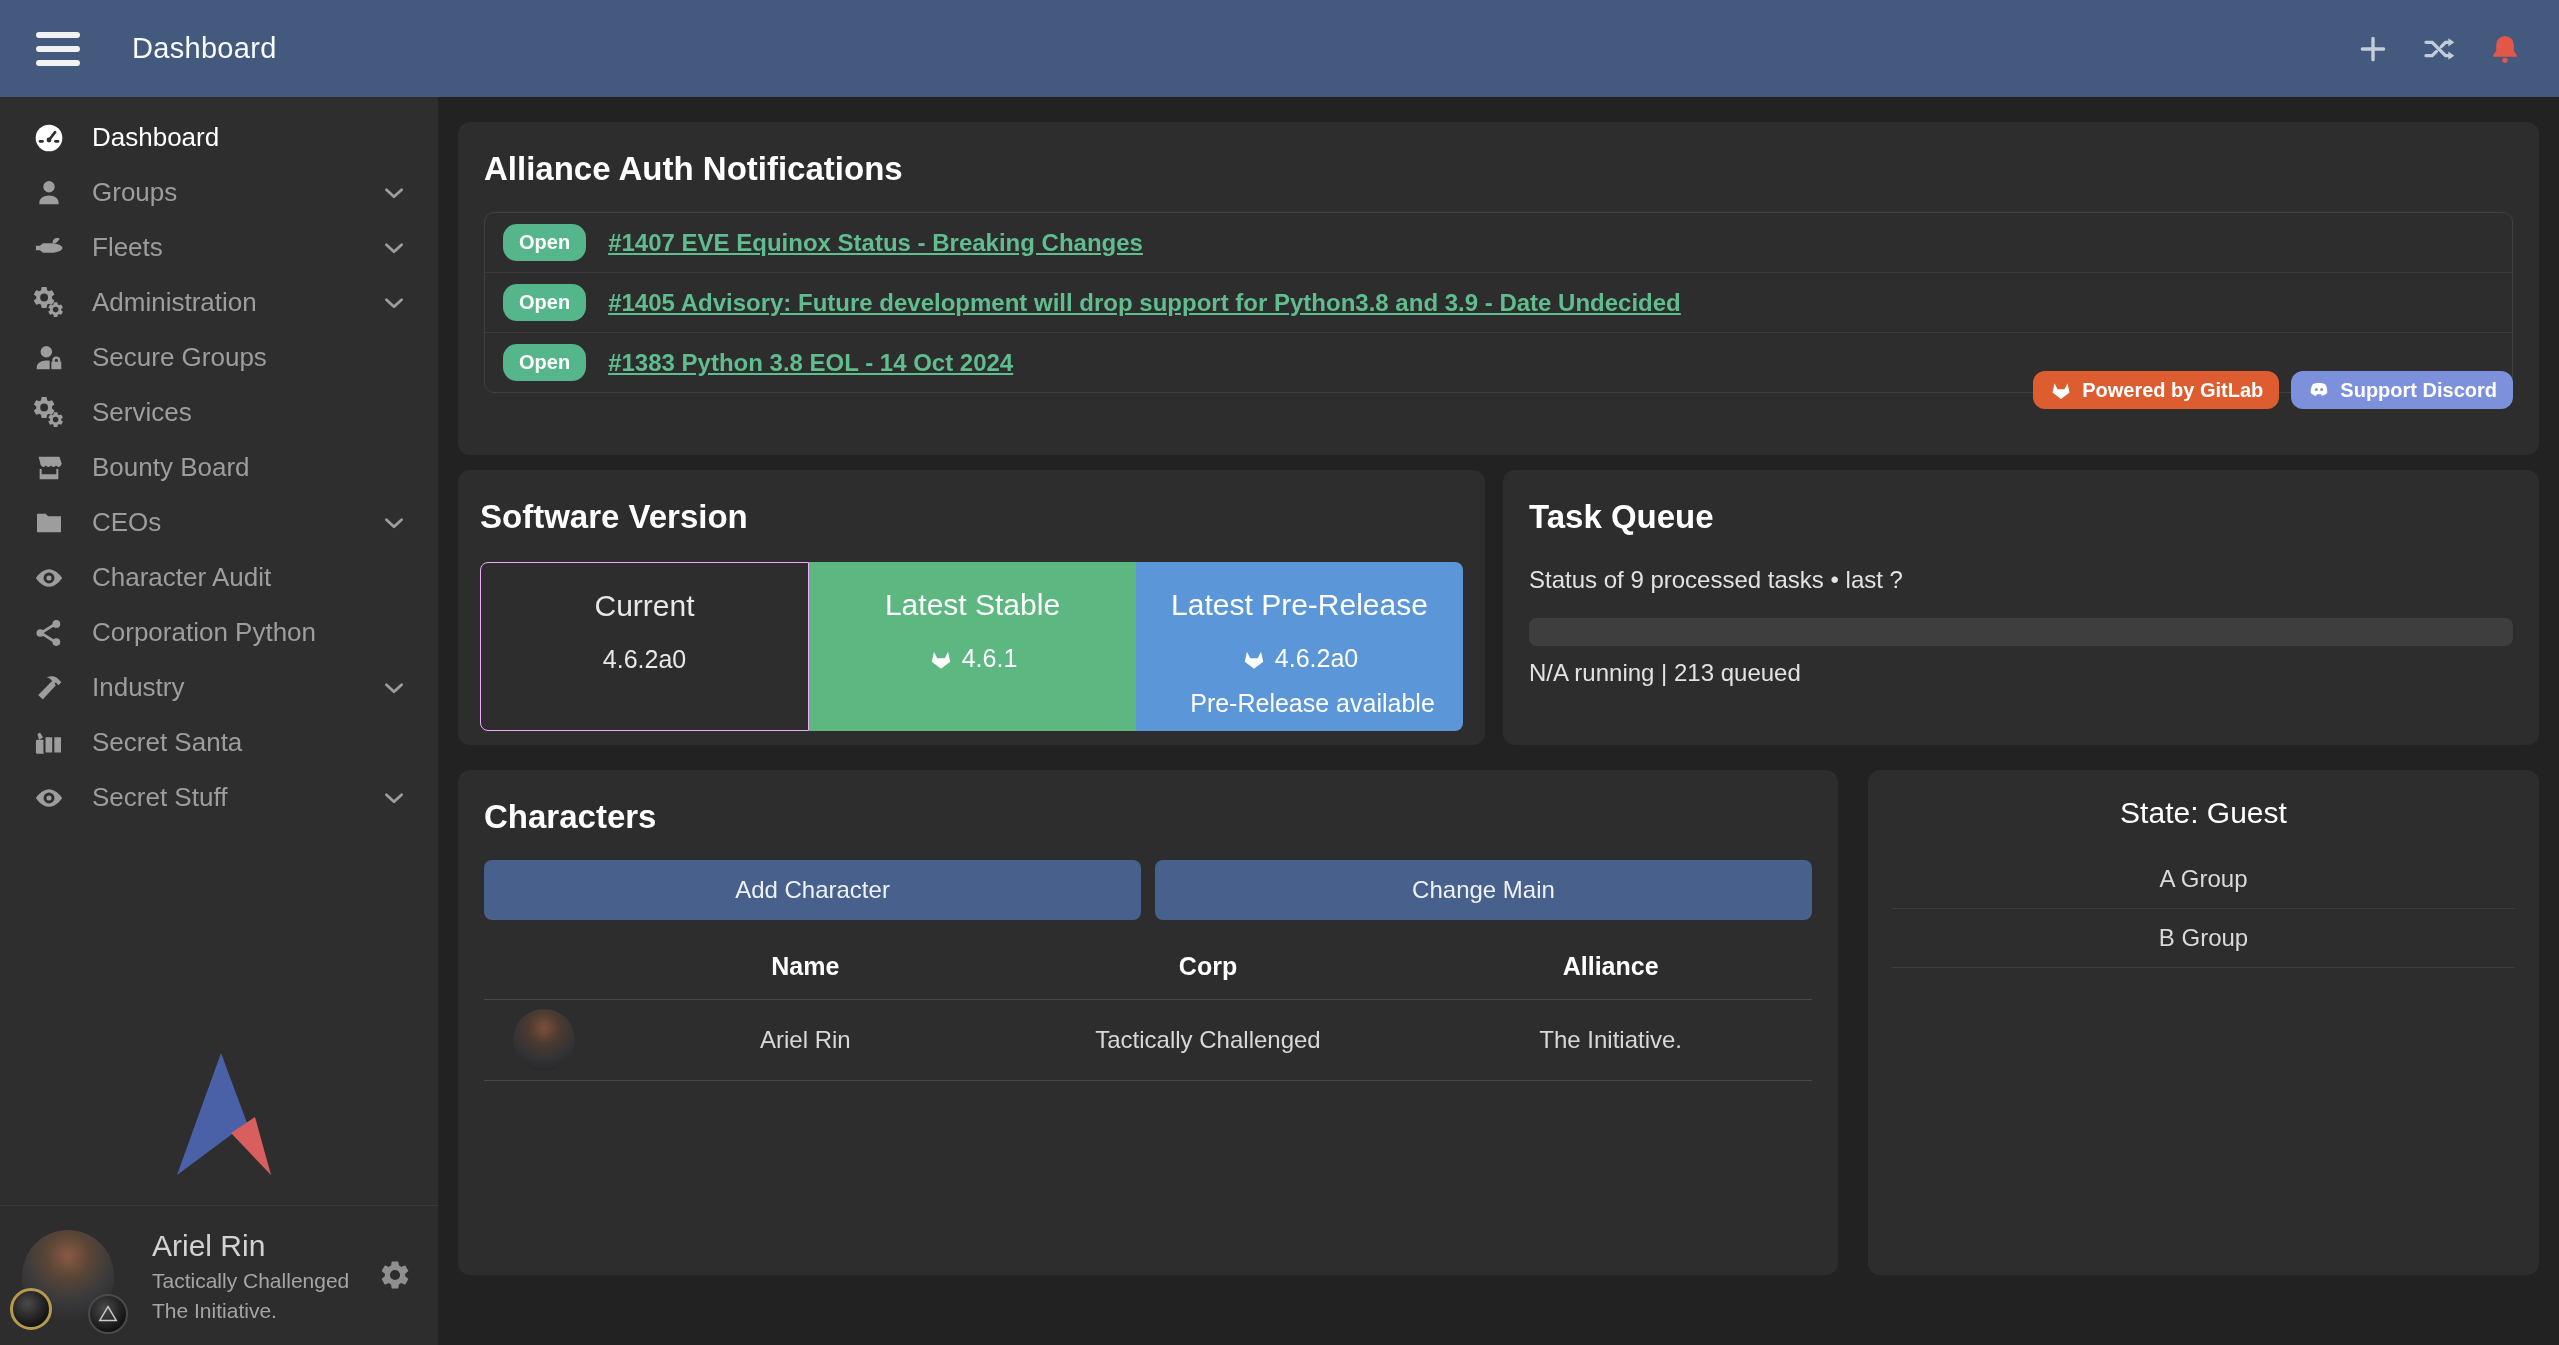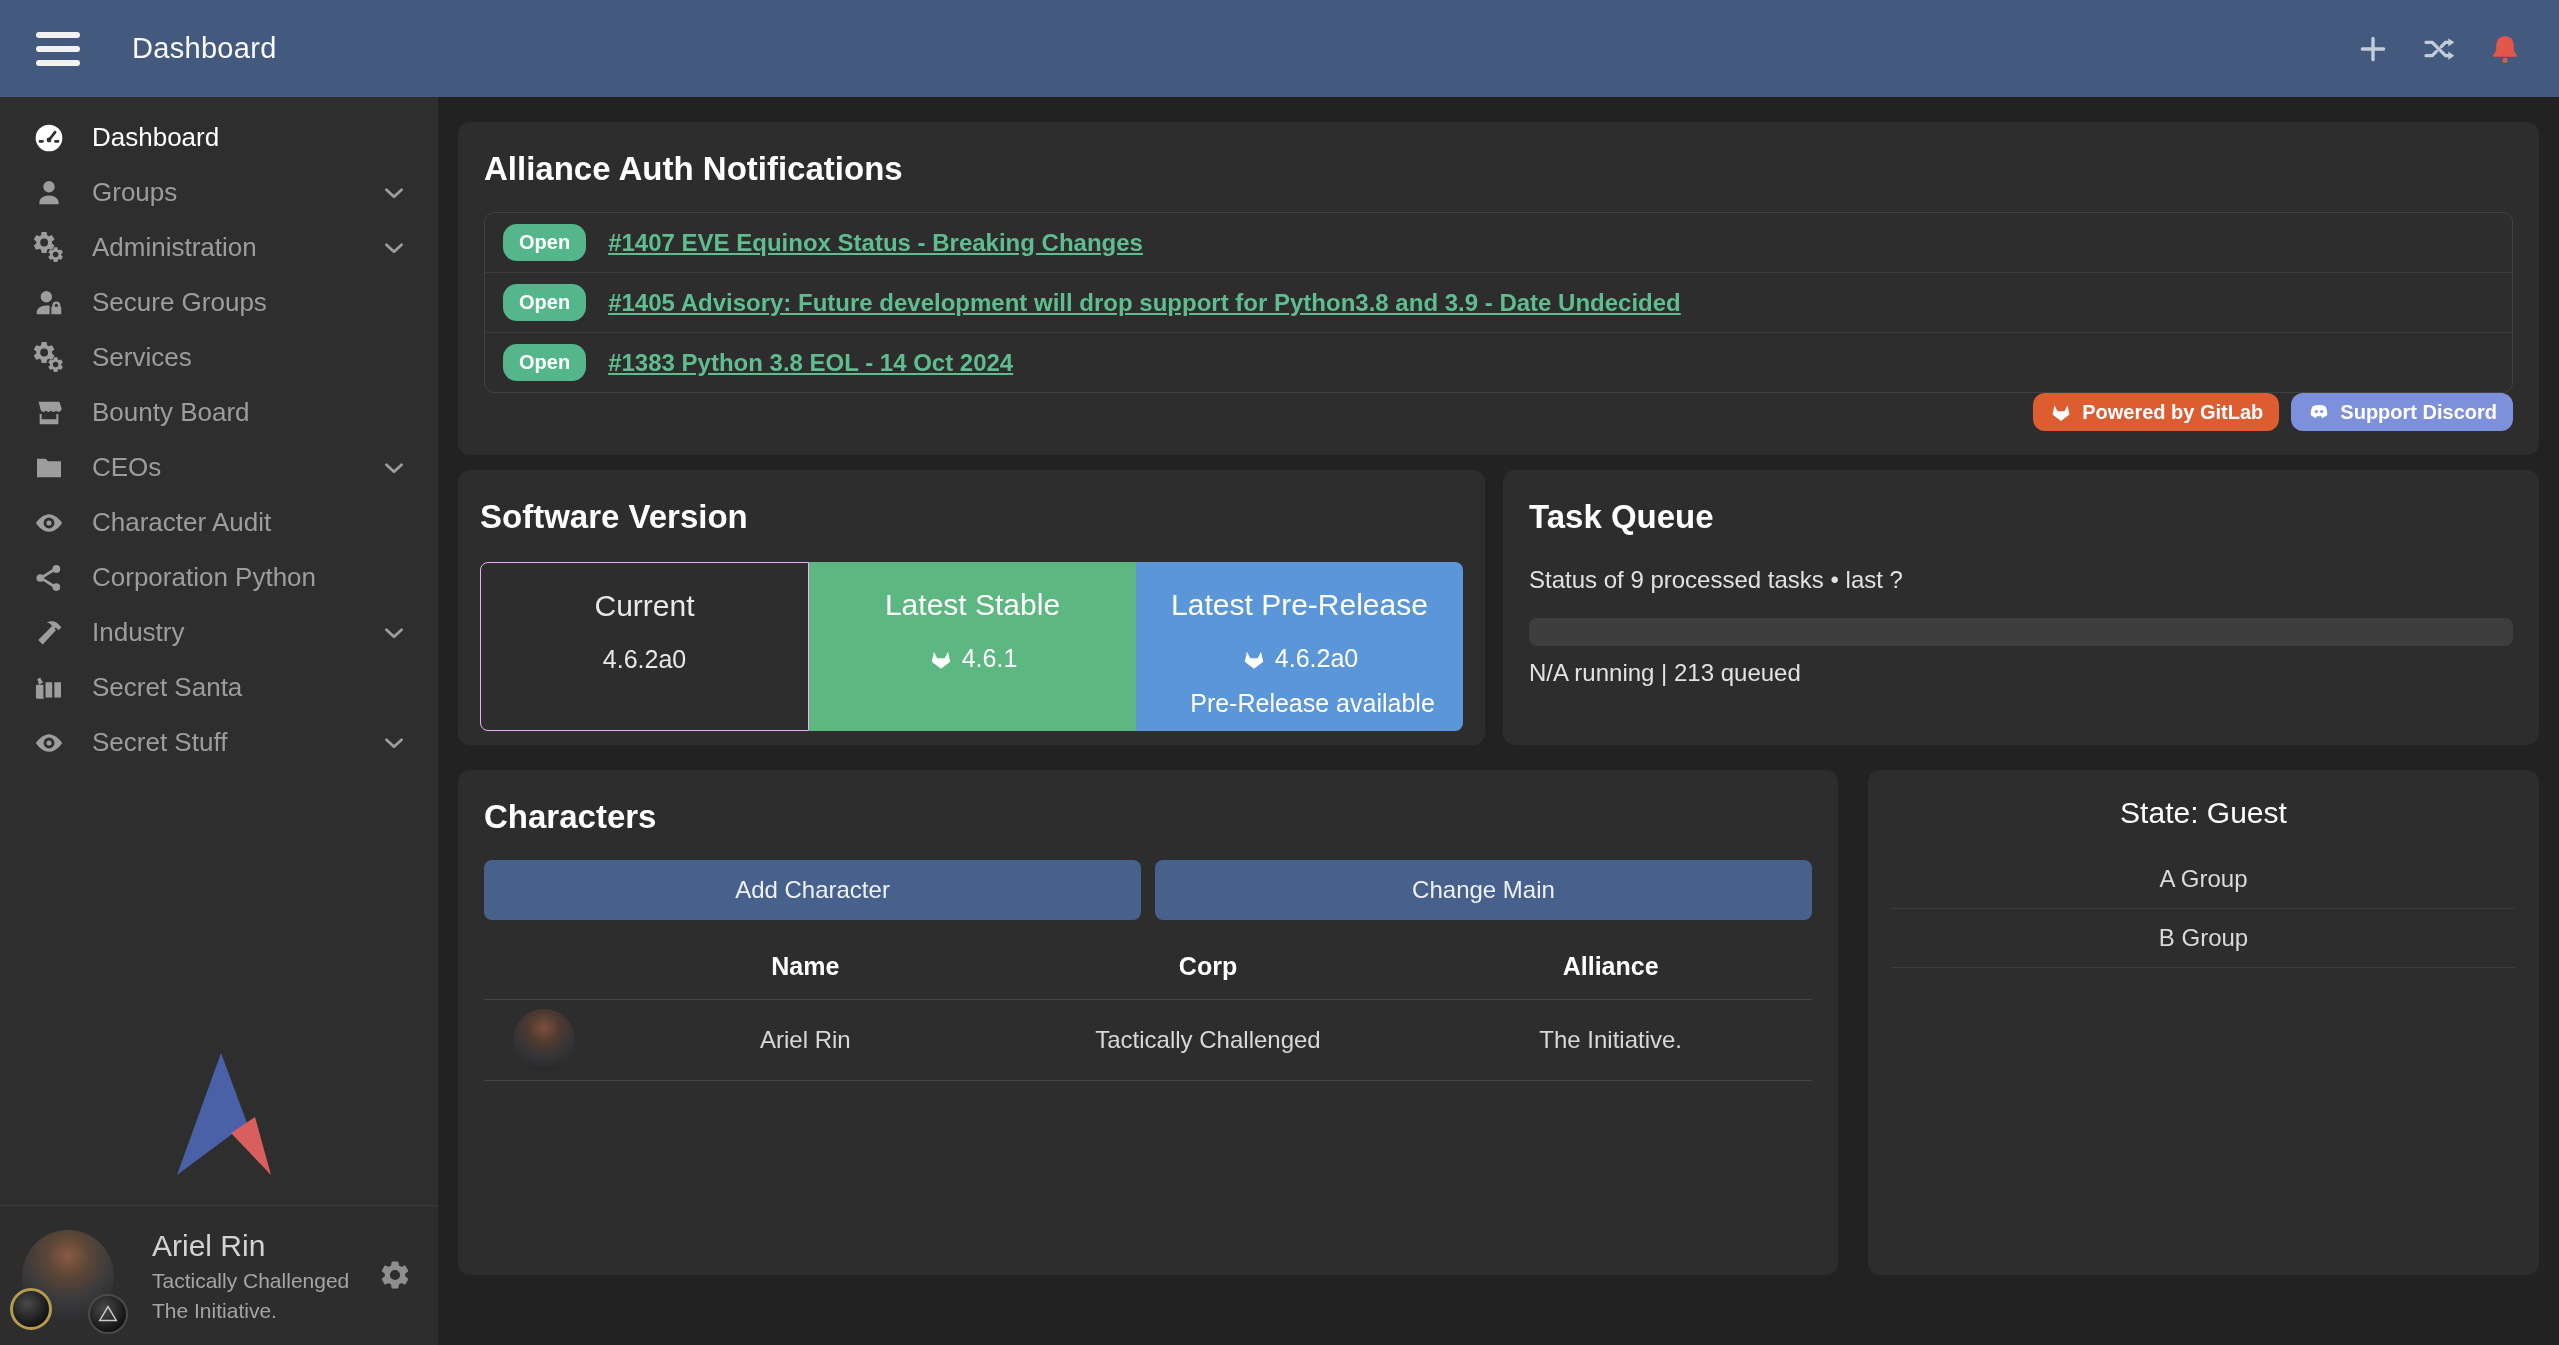--- a/index.html
+++ b/index.html
@@ -53,21 +53,21 @@
   .panel { background:#2d2d2d; border-radius:12px; position:relative; }
   .panel-title { padding-top:28px; text-align:left; font-size:33px; font-weight:700; color:#ffffff; }
 
   .panel-notif { height:333px; padding:0 26px; }
   .notif-list { margin-top:24px; border:1px solid #414141; border-radius:10px; overflow:hidden; }
   .notif-row { display:flex; align-items:center; padding:11px 18px; border-bottom:1px solid #3c3c3c; }
   .notif-row:last-child { border-bottom:none; }
   .badge-open { background:#56b68b; color:#ffffff; font-size:20px; font-weight:700;
                 padding:7px 16px; border-radius:14px; margin-right:22px; }
   .notif-link { color:#5fbd8e; font-size:24px; font-weight:600; text-decoration:underline; cursor:pointer; }
-  .notif-badges { position:absolute; right:26px; bottom:24px; display:flex; gap:12px;margin-left:22px; }
+  .notif-badges { position:absolute; right:26px; bottom:46px; display:flex; gap:12px;margin-left:22px; }
   .shield { display:flex; align-items:center; gap:9px; padding:7px 16px; border-radius:12px;
             color:#ffffff; font-size:20px; font-weight:700; cursor:pointer; }
   .shield svg { width:24px; height:24px; }
   .shield.gitlab { background:#dd5c30; }
   .shield.discord { background:#7d90dc; }
 
   .row2 { display:flex; gap:18px; margin-top:15px; }
   .row2 .panel { height:275px; }
   .panel-software { width:1027px; padding:0 22px; }
   .panel-task { flex:1; padding:0 26px; }
@@ -162,20 +162,31 @@
           <svg viewBox="0 0 24 24" fill="currentColor">
               <path d="M12 11.6a4.3 4.3 0 1 0-4.3-4.3A4.3 4.3 0 0 0 12 11.6zm0 2.2c-4.2 0-7.2 2.3-7.2 5.2v1.4h14.4V19c0-2.9-3-5.2-7.2-5.2z"></path>
             </svg>
         </span>
         <span class="slabel">Groups</span>
         <span class="chev"><svg viewBox="0 0 24 24" fill="none" stroke="currentColor" stroke-width="2.4" stroke-linecap="round" stroke-linejoin="round">
               <path d="M5.5 9.2 12 15.2l6.5-6"></path>
             </svg></span>
       </div>
 
+      <div class="side-item">
+        <span class="sicon">
+          <svg viewBox="0 0 24 24" fill="currentColor">
+              <path d="M14.6 8.2c.2-2 1.3-3.7 2.9-3.7h1.6c.7 0 1 .9.5 1.4l-2.3 2.3zM2.2 10.3h3l2.3-1.9h5.8c4.4 0 8 1.4 8.7 3v1.2c-.7 1.6-4.3 3-8.7 3H7.5l-2.3-1.9h-3z"></path>
+            </svg>
+        </span>
+        <span class="slabel">Fleets</span>
+        <span class="chev"><svg viewBox="0 0 24 24" fill="none" stroke="currentColor" stroke-width="2.4" stroke-linecap="round" stroke-linejoin="round">
+              <path d="M5.5 9.2 12 15.2l6.5-6"></path>
+            </svg></span>
+      </div>
 
       <div class="side-item">
         <span class="sicon">
           <svg viewBox="0 0 24 24" fill="currentColor">
               <g transform="translate(-1.5,-2) scale(0.82)">
                 <path d="M19.14 12.94c.04-.3.06-.61.06-.94s-.02-.64-.07-.94l2.03-1.58a.49.49 0 0 0 .12-.61l-1.92-3.32a.49.49 0 0 0-.59-.22l-2.39.96c-.5-.38-1.03-.7-1.62-.94L14.4 2.81a.48.48 0 0 0-.48-.41h-3.84c-.24 0-.43.17-.47.41l-.36 2.54c-.59.24-1.13.57-1.62.94l-2.39-.96a.49.49 0 0 0-.59.22L2.74 8.87c-.12.21-.08.47.12.61l2.03 1.58c-.05.3-.09.63-.09.94s.02.64.07.94l-2.03 1.58a.49.49 0 0 0-.12.61l1.92 3.32c.12.22.37.29.59.22l2.39-.96c.5.38 1.03.7 1.62.94l.36 2.54c.05.24.24.41.48.41h3.84c.24 0 .44-.17.47-.41l.36-2.54c.59-.24 1.13-.56 1.62-.94l2.39.96c.22.08.47 0 .59-.22l1.92-3.32c.12-.22.07-.47-.12-.61zM12 15.6A3.6 3.6 0 1 1 15.6 12 3.6 3.6 0 0 1 12 15.6z"></path>
               </g>
               <g transform="translate(10,10) scale(0.58)">
                 <path d="M19.14 12.94c.04-.3.06-.61.06-.94s-.02-.64-.07-.94l2.03-1.58a.49.49 0 0 0 .12-.61l-1.92-3.32a.49.49 0 0 0-.59-.22l-2.39.96c-.5-.38-1.03-.7-1.62-.94L14.4 2.81a.48.48 0 0 0-.48-.41h-3.84c-.24 0-.43.17-.47.41l-.36 2.54c-.59.24-1.13.57-1.62.94l-2.39-.96a.49.49 0 0 0-.59.22L2.74 8.87c-.12.21-.08.47.12.61l2.03 1.58c-.05.3-.09.63-.09.94s.02.64.07.94l-2.03 1.58a.49.49 0 0 0-.12.61l1.92 3.32c.12.22.37.29.59.22l2.39-.96c.5.38 1.03.7 1.62.94l.36 2.54c.05.24.24.41.48.41h3.84c.24 0 .44-.17.47-.41l.36-2.54c.59-.24 1.13-.56 1.62-.94l2.39.96c.22.08.47 0 .59-.22l1.92-3.32c.12-.22.07-.47-.12-.61zM12 15.6A3.6 3.6 0 1 1 15.6 12 3.6 3.6 0 0 1 12 15.6z"></path>
               </g>

